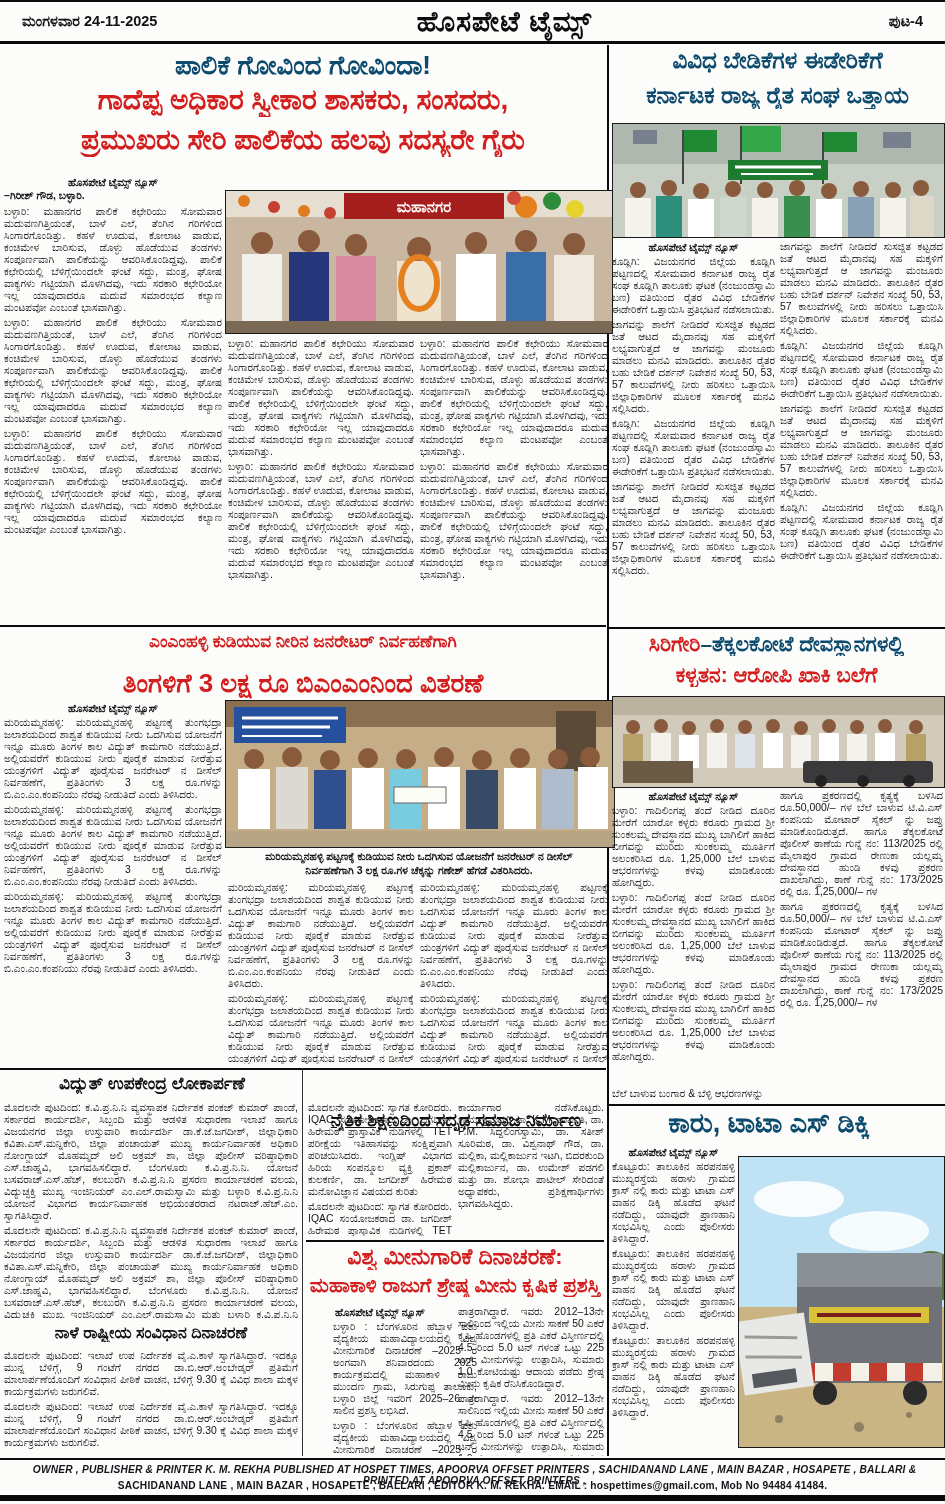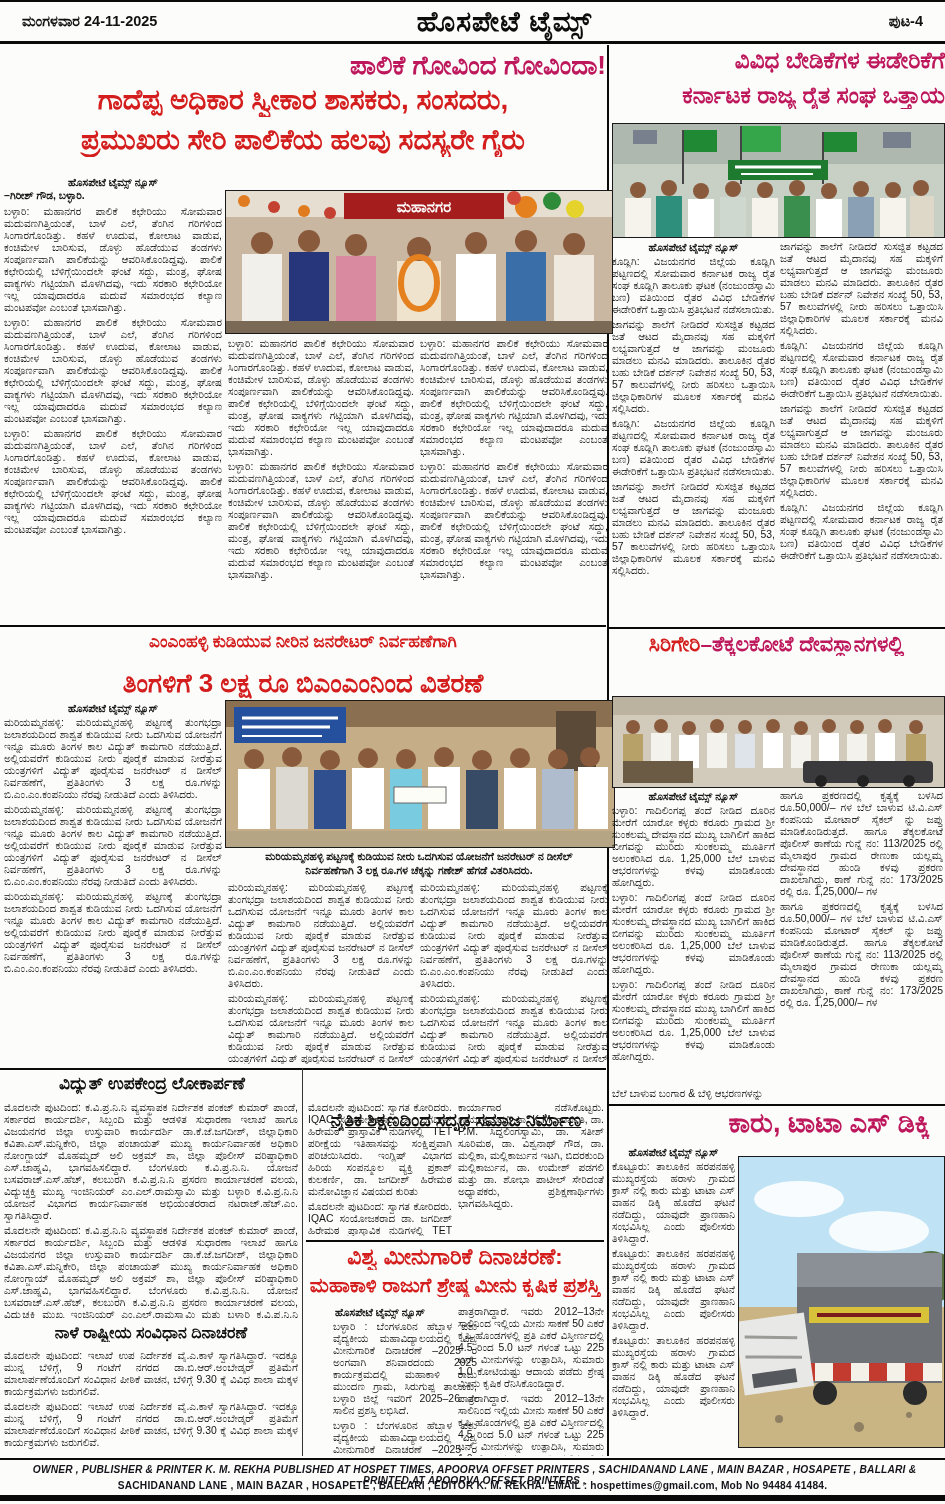--- a/index.html
+++ b/index.html
@@ -6,21 +6,21 @@
   .page{position:relative;width:945px;height:1504px;background:#fcfcfa;margin:0 auto;
         font-family:"Liberation Sans","DejaVu Sans",sans-serif;color:#141414;overflow:hidden;}
   .abs{position:absolute;}
   .rule{position:absolute;background:#0a0a0a;}
   .t{font-size:10.4px;line-height:12px;text-align:justify;overflow:hidden;}
   .t p{margin:0 0 3px 0;}
   .byline{font-weight:bold;font-size:10.6px;text-align:center;overflow:hidden;}
   .reporter{font-weight:bold;font-size:10.6px;text-align:left;}
   .hl{font-weight:bold;text-align:center;overflow:hidden;}
   .red{color:#d41d1d;}
-  .blue{color:#be185d;text-align:right;}
+  .blue{color:#0c4a6e;}
   .black{color:#101010;}
   .mast-date,.mast-page{font-weight:bold;font-size:14.5px;color:#111;}
   .mast-title{font-weight:bold;font-size:28px;color:#0d0d0d;letter-spacing:1px;padding-left:32px;}
   .photo{position:absolute;border:1.5px solid #1a1a1a;overflow:hidden;background:#cbbfae;}
   .caption{font-weight:bold;font-size:10.6px;text-align:center;line-height:14px;overflow:hidden;}
   .footer-line{position:absolute;font-weight:bold;font-size:10.2px;text-align:center;color:#14141c;letter-spacing:.2px;}
   svg{display:block;}
 </style>
 </head>
 <body>
@@ -199,20 +199,21 @@
   </div>
   <div class="abs t" style="left:420px;top:882px;width:188px;height:182px;">
     <p>ಮರಿಯಮ್ಮನಹಳ್ಳಿ: ಮರಿಯಮ್ಮನಹಳ್ಳಿ ಪಟ್ಟಣಕ್ಕೆ ತುಂಗಭದ್ರಾ ಜಲಾಶಯದಿಂದ ಶಾಶ್ವತ ಕುಡಿಯುವ ನೀರು ಒದಗಿಸುವ ಯೋಜನೆಗೆ ಇನ್ನೂ ಮೂರು ತಿಂಗಳ ಕಾಲ ವಿದ್ಯುತ್ ಕಾಮಗಾರಿ ನಡೆಯುತ್ತಿದೆ. ಅಲ್ಲಿಯವರೆಗೆ ಕುಡಿಯುವ ನೀರು ಪೂರೈಕೆ ಮಾಡುವ ನೀರೆತ್ತುವ ಯಂತ್ರಗಳಿಗೆ ವಿದ್ಯುತ್ ಪೂರೈಸುವ ಜನರೇಟರ್ ನ ಡೀಸೆಲ್ ನಿರ್ವಹಣೆಗೆ, ಪ್ರತಿತಿಂಗಳು 3 ಲಕ್ಷ ರೂ.ಗಳನ್ನು ಬಿ.ಎಂ.ಎಂ.ಕಂಪನಿಯು ನೆರವು ನೀಡುತಿದೆ ಎಂದು ತಿಳಿಸಿದರು.</p>
     <p>ಮರಿಯಮ್ಮನಹಳ್ಳಿ: ಮರಿಯಮ್ಮನಹಳ್ಳಿ ಪಟ್ಟಣಕ್ಕೆ ತುಂಗಭದ್ರಾ ಜಲಾಶಯದಿಂದ ಶಾಶ್ವತ ಕುಡಿಯುವ ನೀರು ಒದಗಿಸುವ ಯೋಜನೆಗೆ ಇನ್ನೂ ಮೂರು ತಿಂಗಳ ಕಾಲ ವಿದ್ಯುತ್ ಕಾಮಗಾರಿ ನಡೆಯುತ್ತಿದೆ. ಅಲ್ಲಿಯವರೆಗೆ ಕುಡಿಯುವ ನೀರು ಪೂರೈಕೆ ಮಾಡುವ ನೀರೆತ್ತುವ ಯಂತ್ರಗಳಿಗೆ ವಿದ್ಯುತ್ ಪೂರೈಸುವ ಜನರೇಟರ್ ನ ಡೀಸೆಲ್ ನಿರ್ವಹಣೆಗೆ, ಪ್ರತಿತಿಂಗಳು 3 ಲಕ್ಷ ರೂ.ಗಳನ್ನು ಬಿ.ಎಂ.ಎಂ.ಕಂಪನಿಯು ನೆರವು ನೀಡುತಿದೆ ಎಂದು ತಿಳಿಸಿದರು.</p>
   </div>
   <div class="rule" style="left:0;top:1068px;width:606px;height:2px;"></div>
 
   <div class="abs hl" style="left:608px;top:632px;width:337px;font-size:21px;">
     <span class="red">ಸಿರಿಗೇರಿ</span><span class="blue">–ತೆಕ್ಕಲಕೋಟೆ ದೇವಸ್ಥಾನಗಳಲ್ಲಿ</span>
   </div>
+  <div class="abs hl red" style="left:608px;top:663px;width:337px;font-size:21px;">ಕಳ್ಳತನ: ಆರೋಪಿ ಖಾಕಿ ಬಲೆಗೆ</div>
   <div class="photo" style="left:612px;top:696px;width:331px;height:90px;">
     <svg width="331" height="90" viewBox="0 0 331 90">
       <rect width="331" height="90" fill="#d2cabb"></rect>
       <rect width="331" height="18" fill="#bcb2a0"></rect>
       <g fill="#8a5a3d">
         <circle cx="20" cy="30" r="7"></circle>
           <circle cx="48" cy="29" r="7"></circle>
           <circle cx="76" cy="31" r="7"></circle>
           <circle cx="104" cy="29" r="7"></circle>
           <circle cx="132" cy="30" r="7"></circle>

